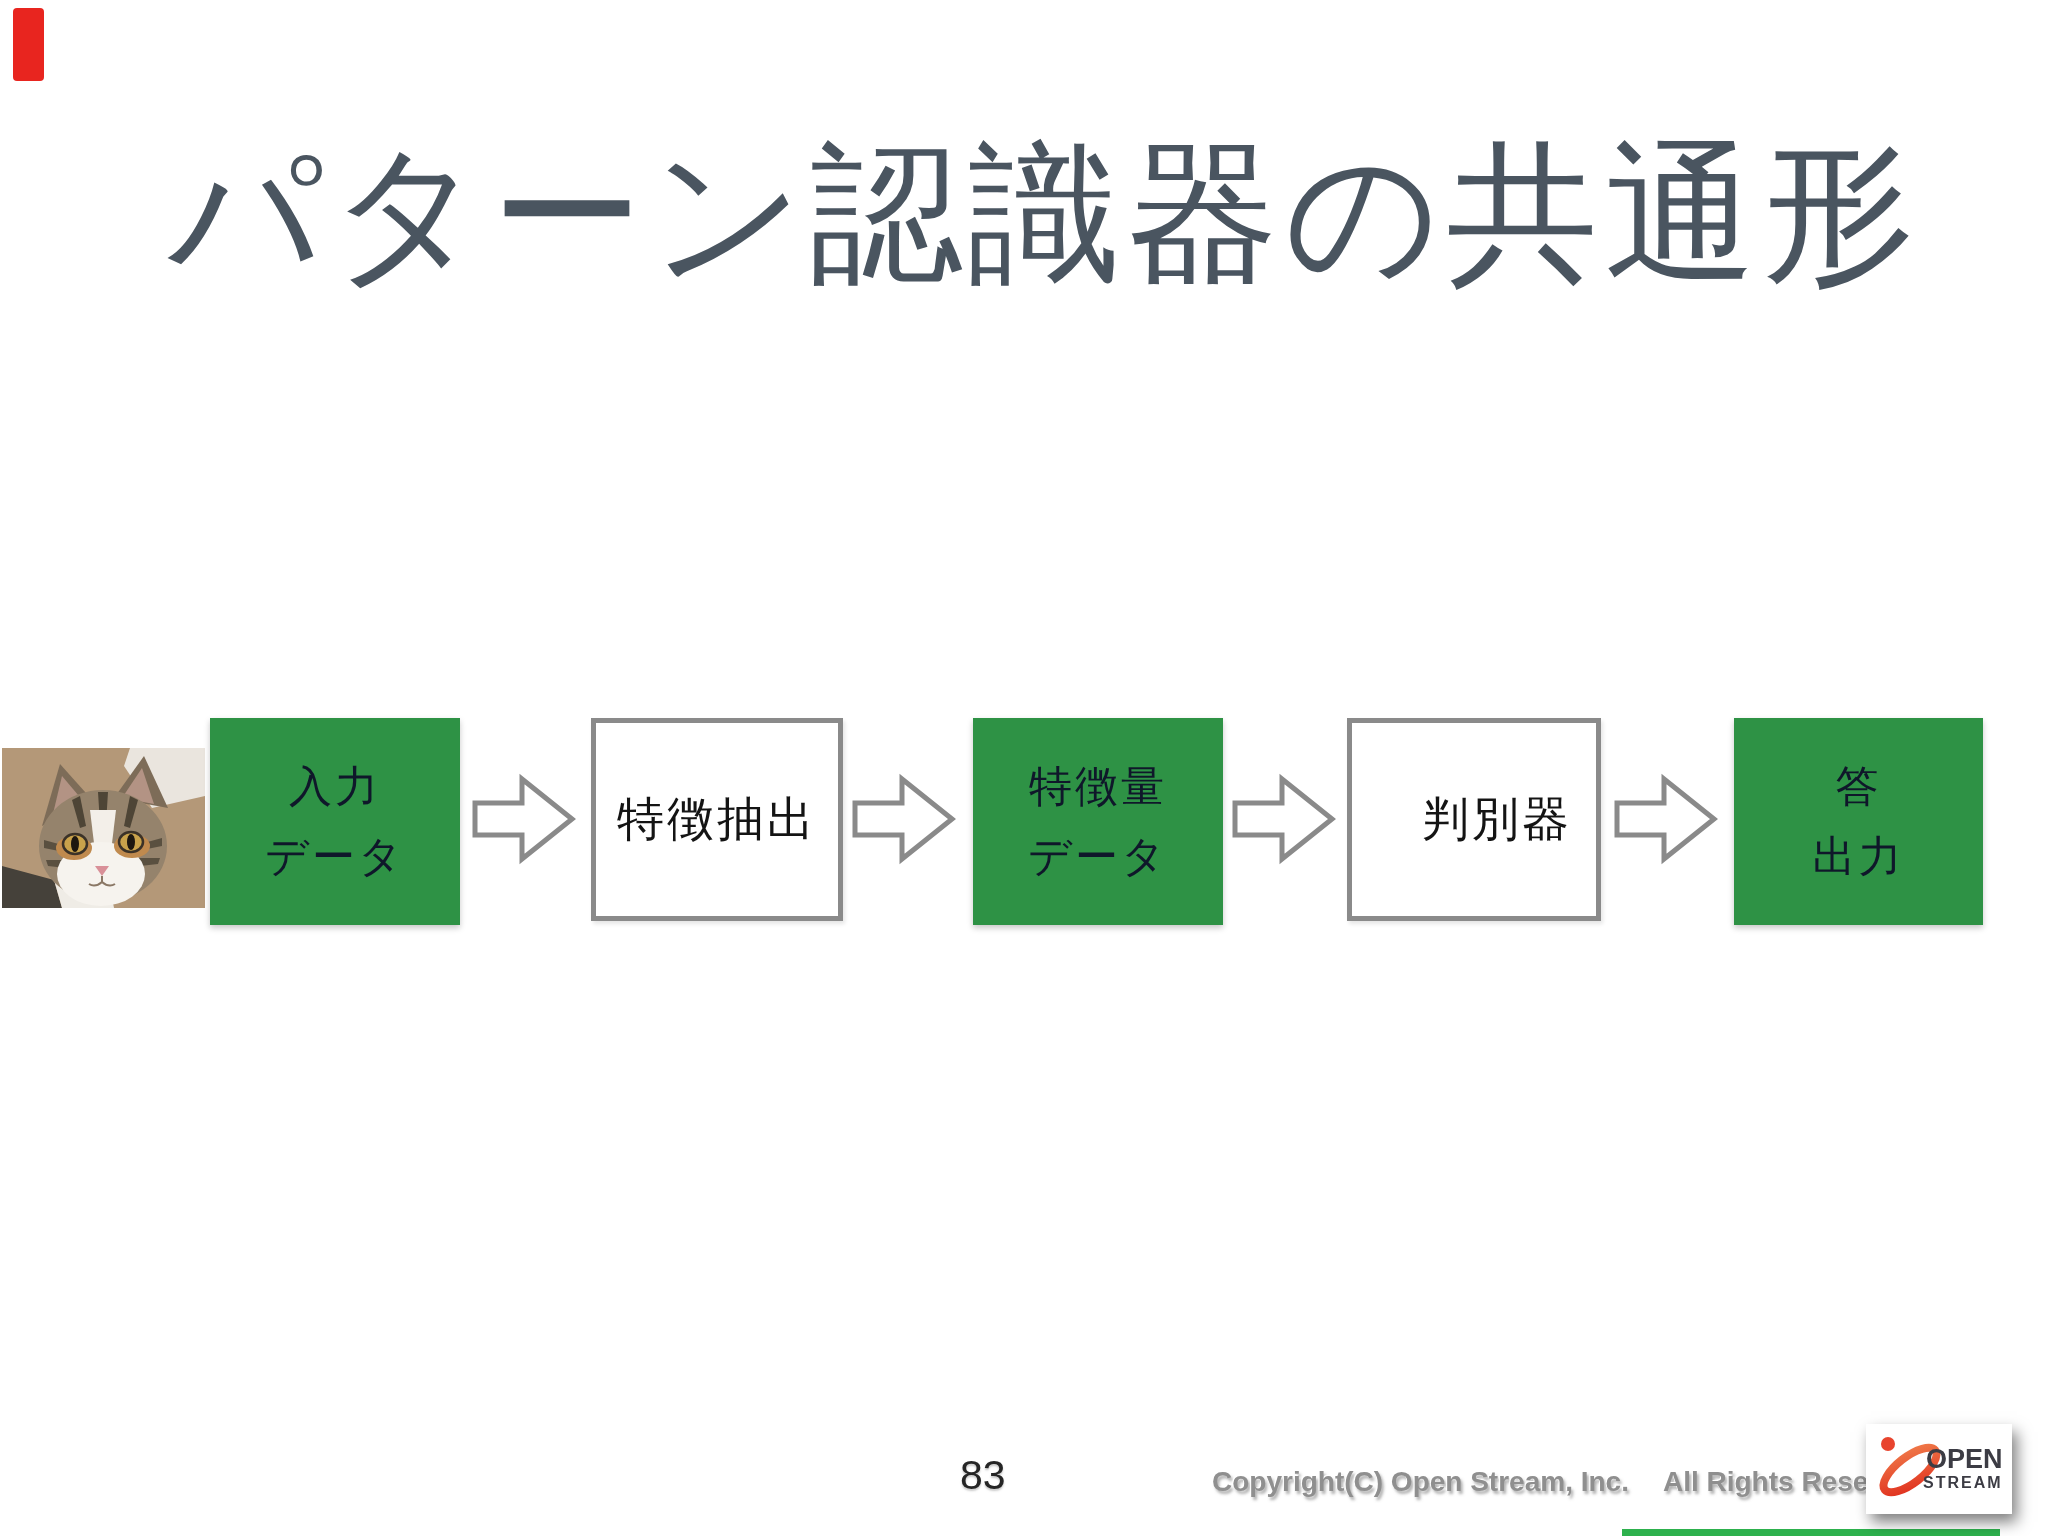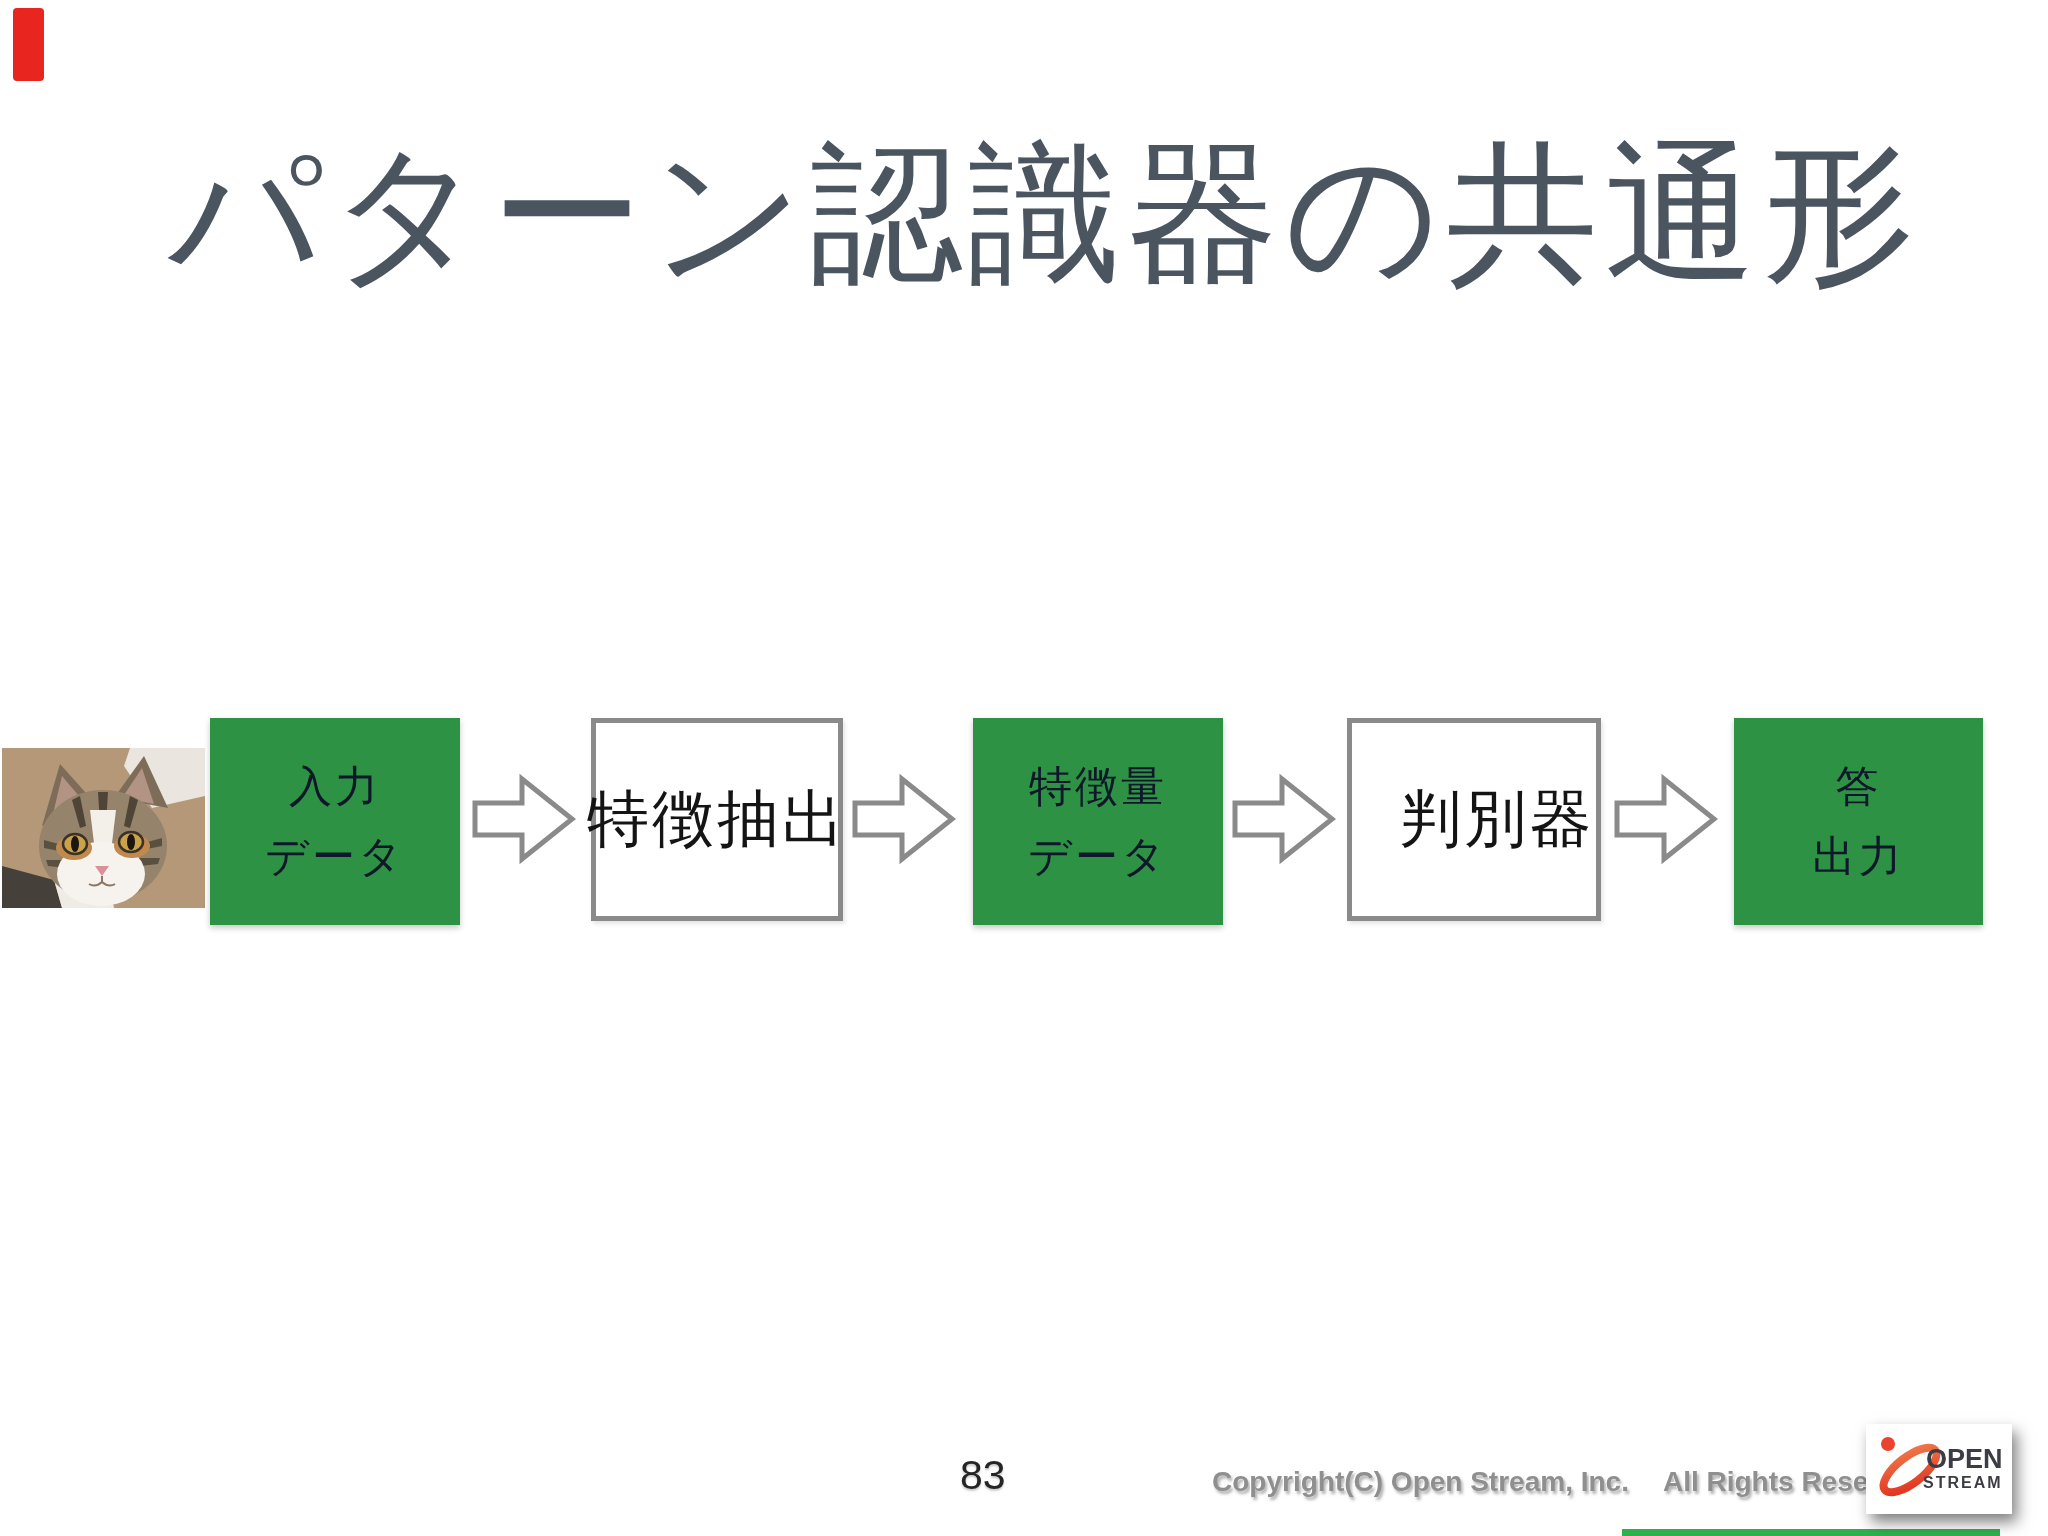--- a/index.html
+++ b/index.html
@@ -39,21 +39,21 @@
   .node.outlined{
     background:#ffffff;color:#141414;
     border:5px solid #8a8a8a;height:203px;
     box-shadow:2px 3px 4px rgba(0,0,0,.10);
   }
   .node .bline{
     display:block;text-align:center;
     font-size:43px;line-height:1.62;letter-spacing:3px;
     white-space:nowrap;
   }
-  .node.outlined .bline{font-size:62px;}
+  .node.outlined .bline{font-size:47px;}
   .photo-frame{
     position:absolute;left:2px;top:748px;width:203px;height:160px;
   }
   .arrow{
     position:absolute;top:772px;width:104px;height:94px;
   }
   
   .page-number{
     position:absolute;left:960px;top:1452px;width:130px;
     text-align:left;font-size:41px;color:#252525;

